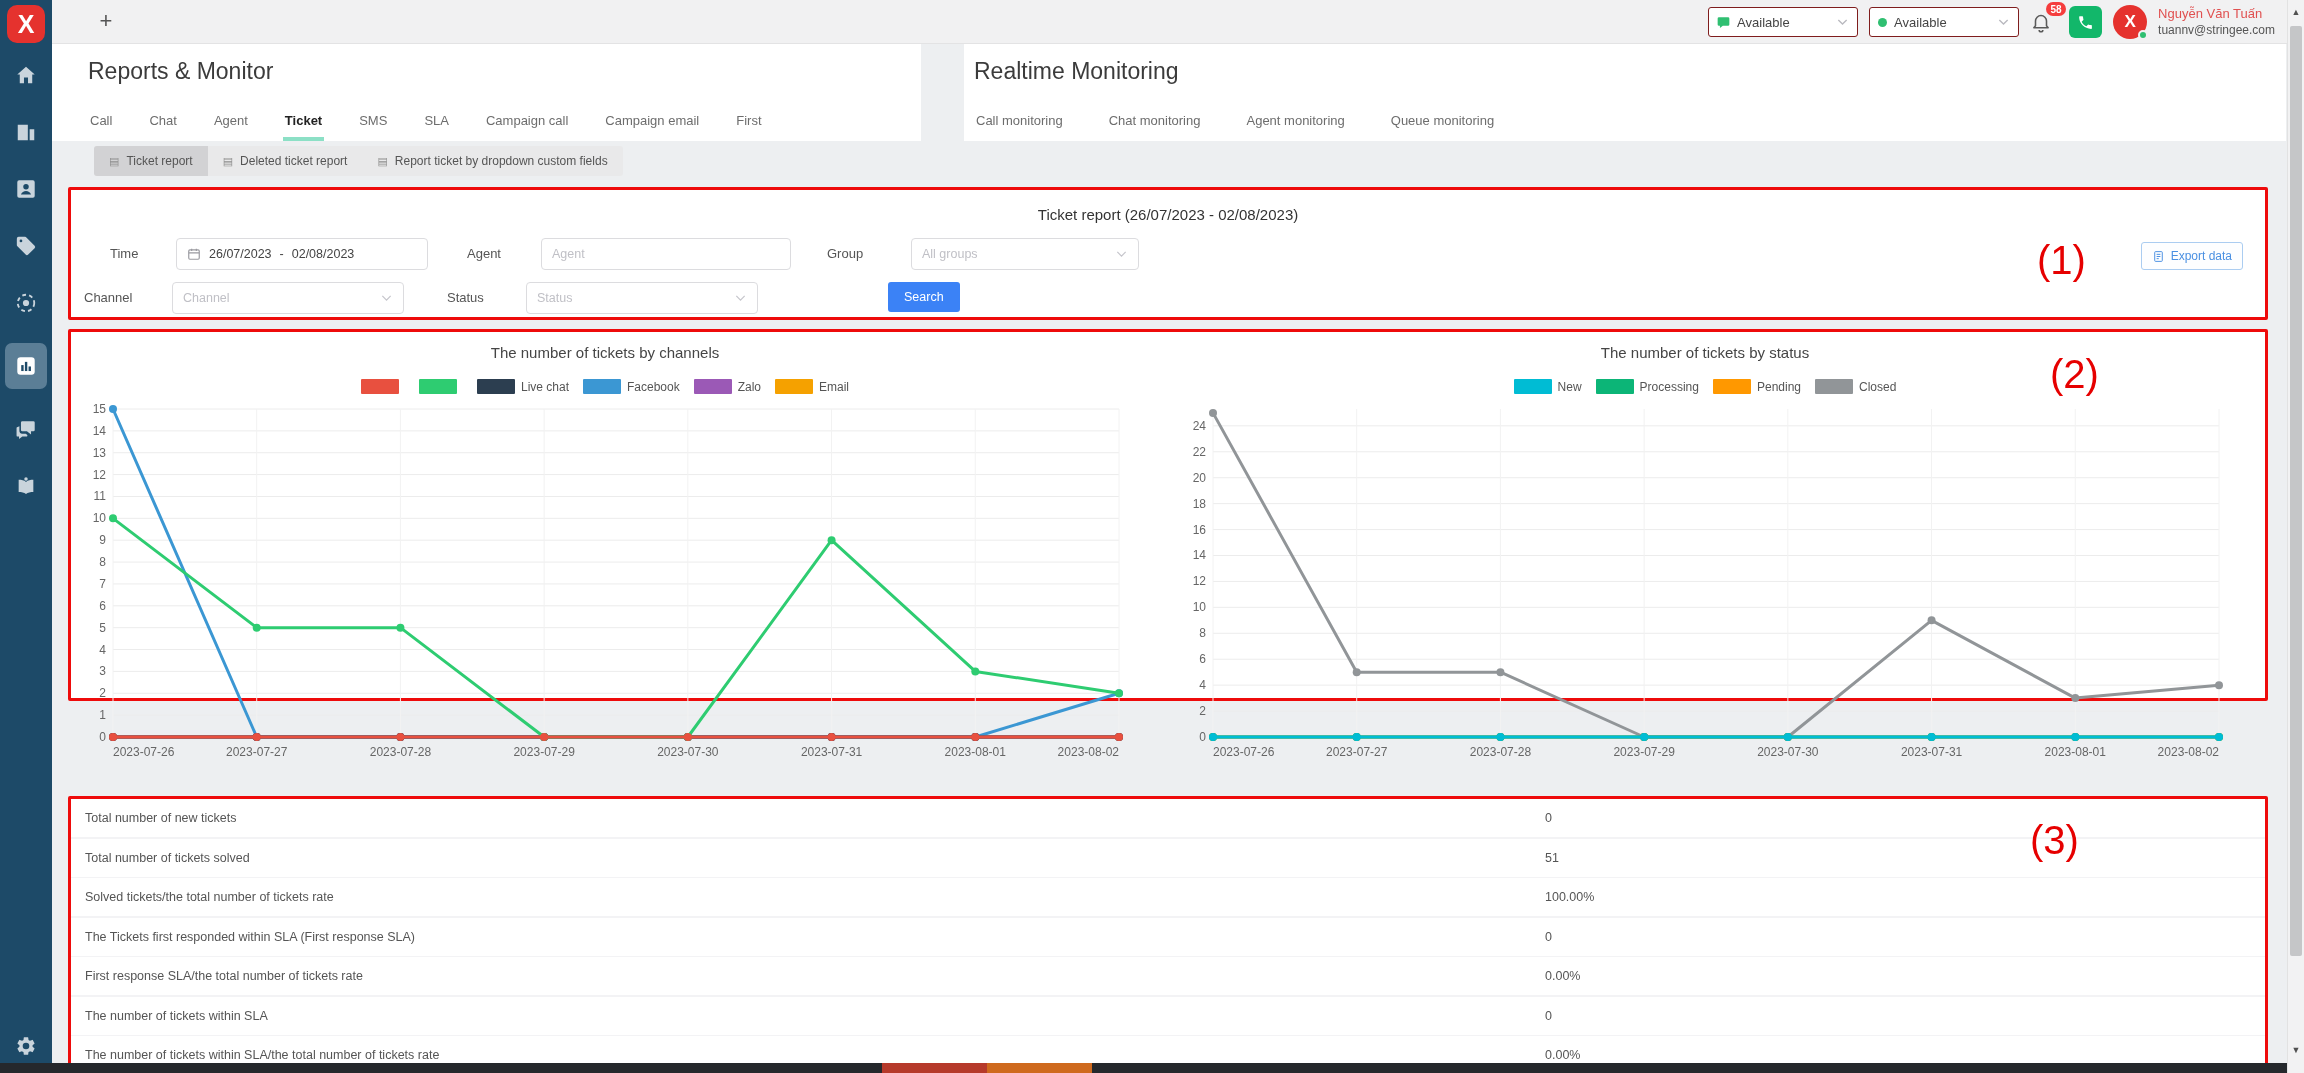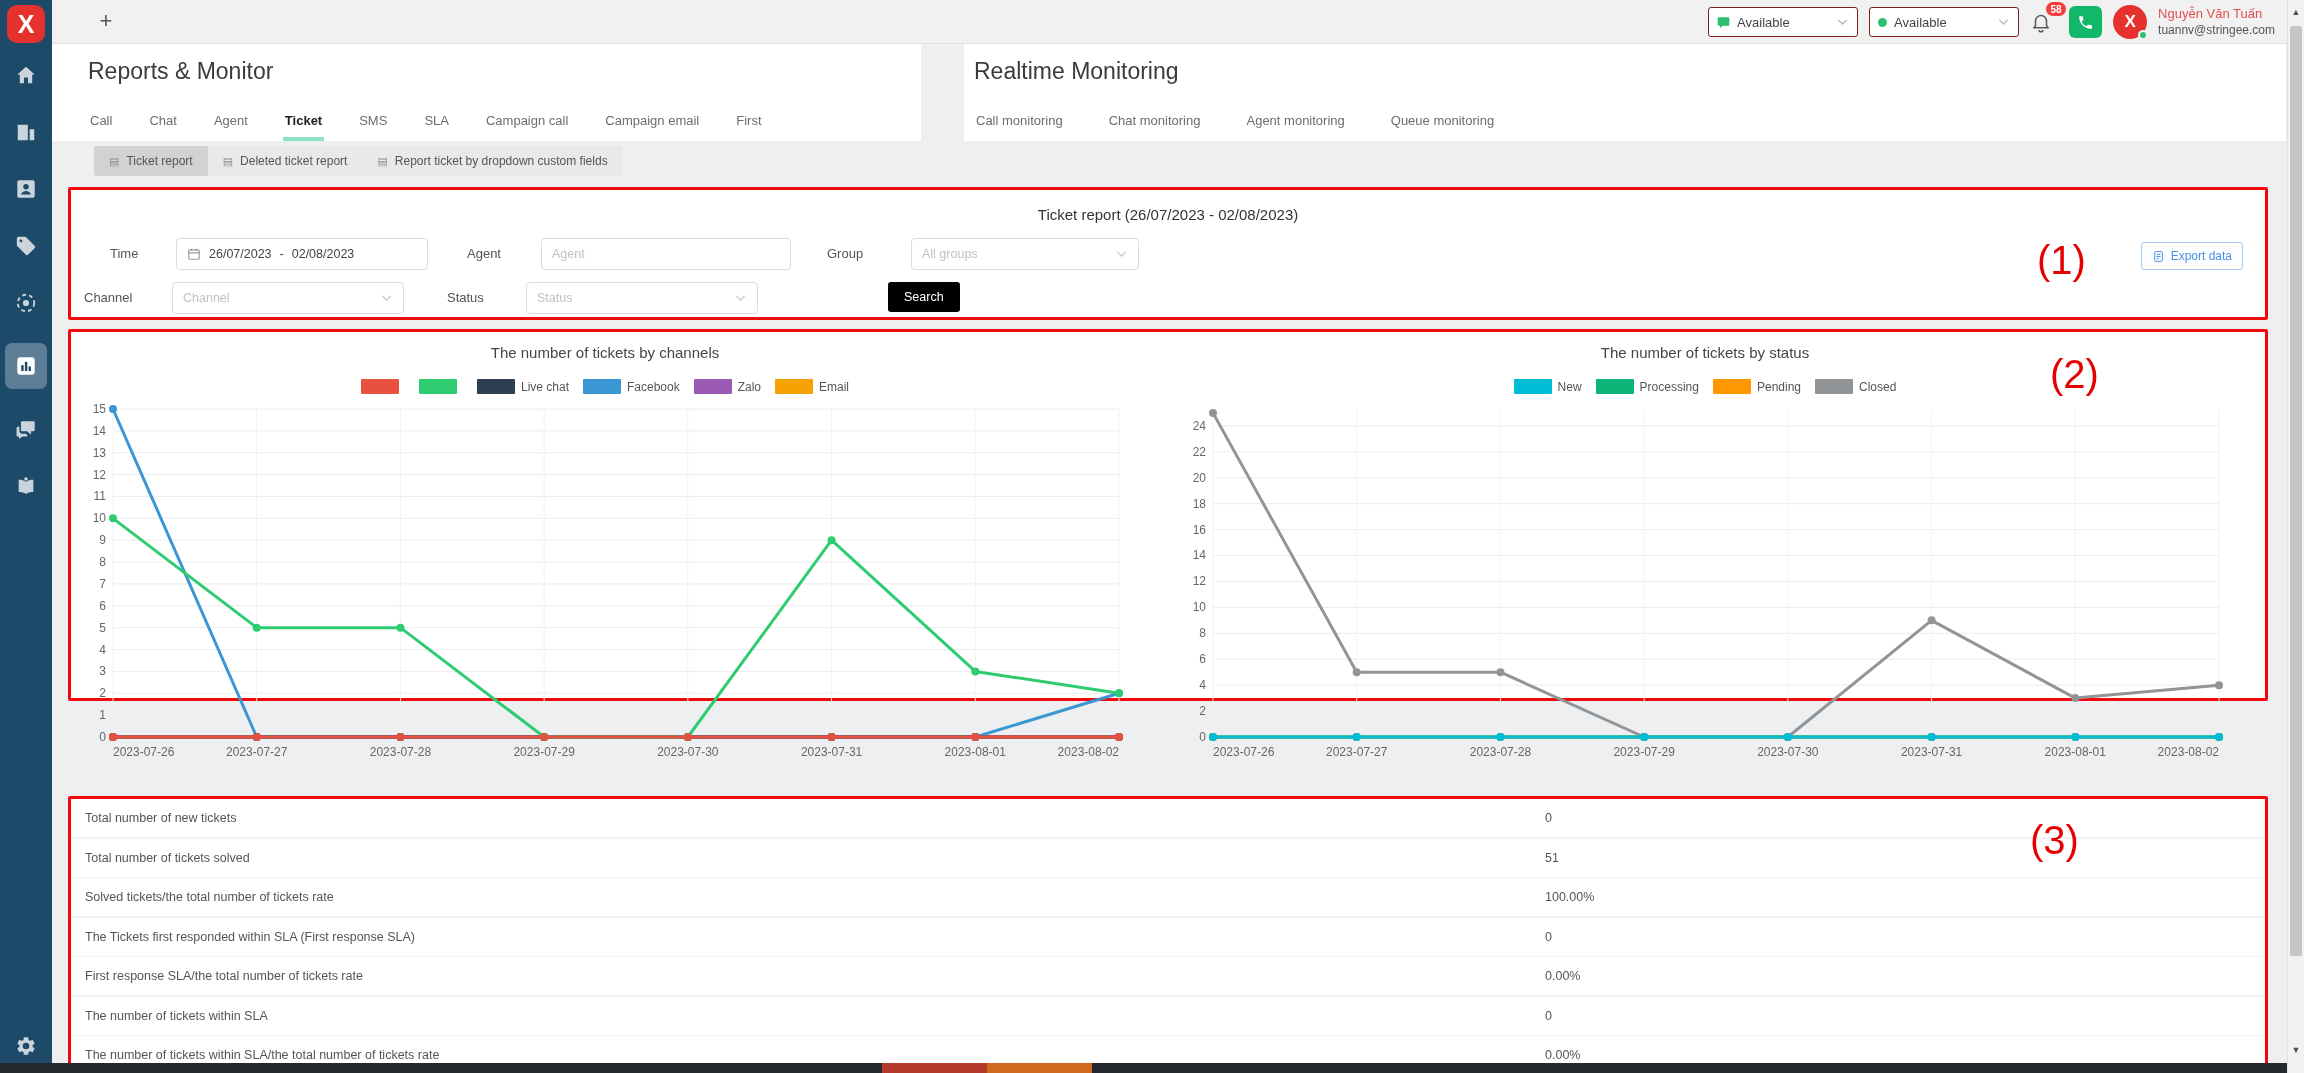--- a/index.html
+++ b/index.html
@@ -71,21 +71,21 @@
   .f-label { position:absolute; height:32px; line-height:32px; font-size:13px; color:#555; }
   .report-title { position:absolute; top:16px; left:0; width:100%; text-align:center; font-size:15px; color:#333; }
   .inputbox { position:absolute; height:32px; background:#fff; border:1px solid #dcdcdf; border-radius:4px;
               display:flex; align-items:center; padding:0 10px; gap:8px; font-size:12.5px; color:#444; }
   .inputbox .ph { color:#c0c0c6; }
   .inputbox .chev { margin-left:auto; }
   .inputbox input { border:none; outline:none; font-size:12.5px; width:100%; font-family:"Liberation Sans",sans-serif; }
   .inputbox input::placeholder { color:#c0c0c6; }
   .cal-icon { color:#9a9aa0; display:flex; }
   .cal-icon svg { width:14px; height:14px; }
-  .search-btn { position:absolute; left:817px; top:92px; background:#000000; color:#fff; font-size:12.5px;
+  .search-btn { position:absolute; left:817px; top:92px; background:#3b82f6; color:#fff; font-size:12.5px;
                 border:none; border-radius:3px; padding:8px 16px; font-family:"Liberation Sans",sans-serif; }
   .export-btn { position:absolute; right:22px; top:52px; background:#fdfeff; color:#4a90e2; font-size:12px;
                 border:1px solid #abcdf1; border-radius:3px; padding:6px 10px; display:flex; align-items:center; gap:6px; }
   .export-btn svg { width:13px; height:13px; }
 
   
   .chart-card { position:absolute; top:12px; width:1060px; }
   #chart-0 { left:4px; } #chart-1 { left:1104px; }
   .chart-title { text-align:center; font-size:15px; color:#454545; }
   .legend { display:flex; justify-content:center; align-items:center; margin-top:17px; height:16px; }

